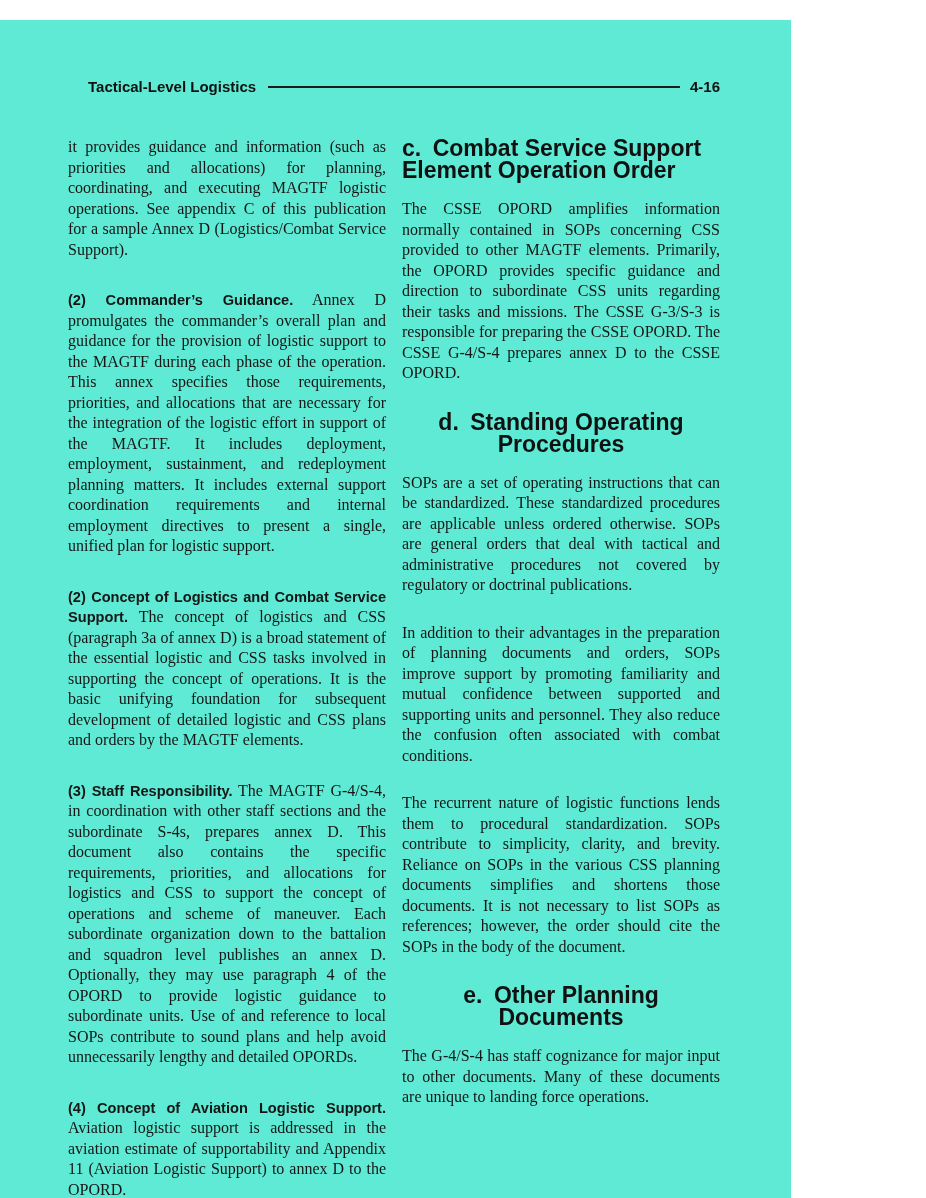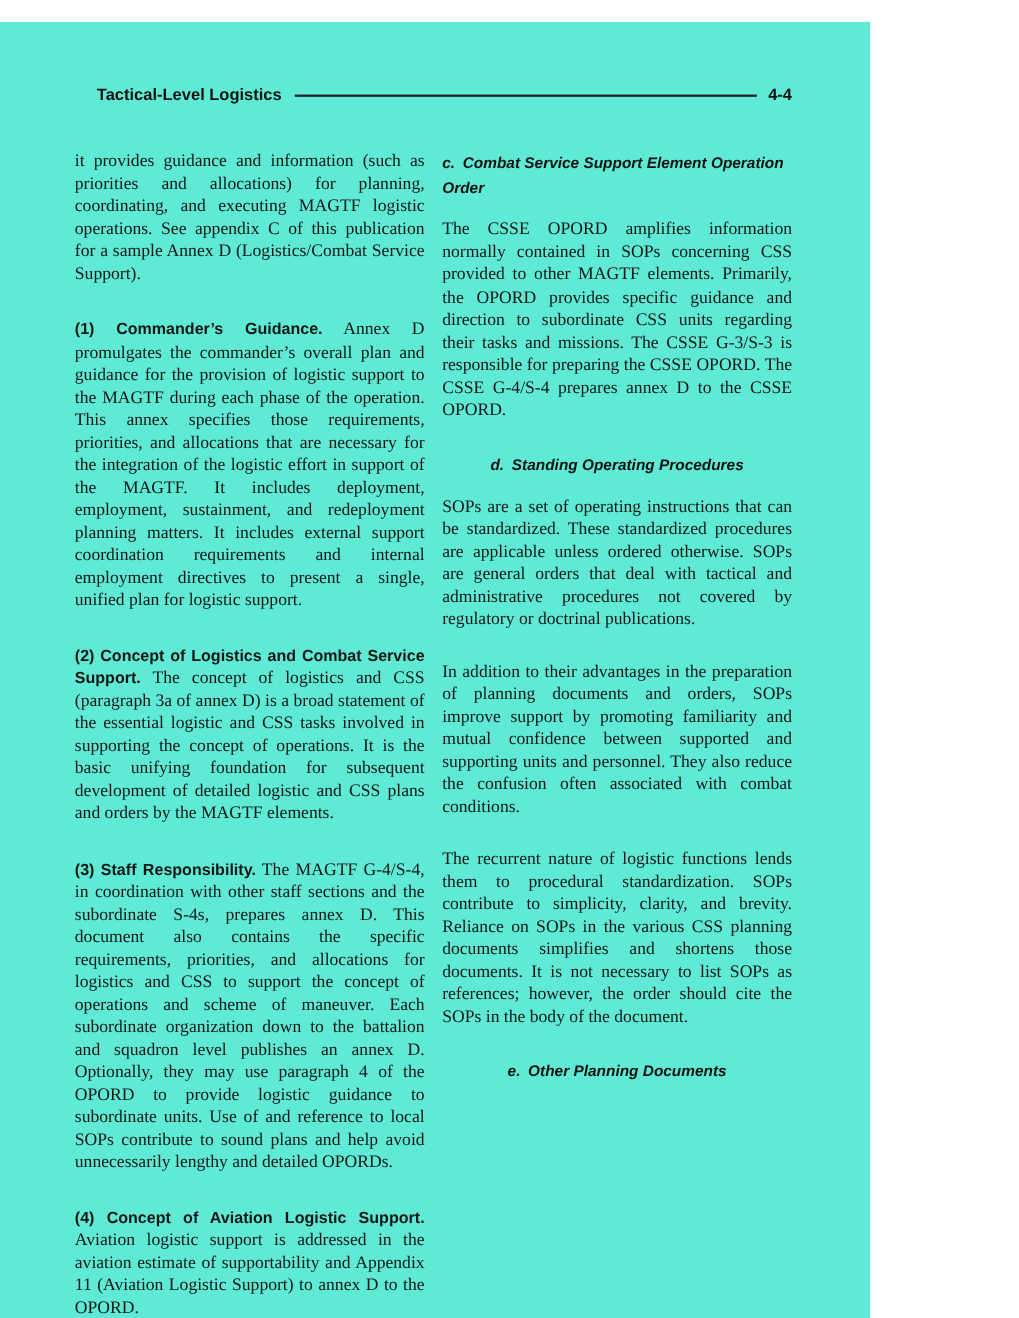--- a/index.html
+++ b/index.html
@@ -45,46 +45,45 @@
   }
   .col-right p.body { margin-bottom: 27px; }
   .run-in {
     font-family: "Liberation Sans", sans-serif;
     font-weight: bold;
     font-size: 14.6px;
   }
   h2.section-heading {
     font-family: "Liberation Sans", sans-serif;
     font-weight: bold;
-    font-size: 14px;
+    font-size: 23px;
     line-height: 22px;
     color: #111;
     margin: 0 0 18px 0;
-    font-style: italic;
   }
   h2.section-heading.subsequent { margin-top: 12px; text-align: center; }
 </style>
 </head>
 <body>
 
 <div class="page">
 
   <header class="page-header">
     <span>Tactical-Level Logistics</span>
     <span class="header-rule"></span>
-    <span>4-4</span>
+    <span>4-16</span>
   </header>
 
   <main class="content">
 
     <section class="column col-left">
       <p class="body">it provides guidance and information (such as priorities and allocations) for planning, coordinating, and executing MAGTF logistic operations. See appendix C of this publication for a sample Annex D (Logistics/Combat Service Support).</p>
 
       <p class="body">
-        <span class="run-in">(1) Commander’s Guidance.</span>
+        <span class="run-in">(2) Commander’s Guidance.</span>
         <span>Annex D promulgates the commander’s overall plan and guidance for the provision of logistic support to the MAGTF during each phase of the operation. This annex specifies those requirements, priorities, and allocations that are necessary for the integration of the logistic effort in support of the MAGTF. It includes deployment, employment, sustainment, and redeployment planning matters. It includes external support coordination requirements and internal employment directives to present a single, unified plan for logistic support.</span>
       </p>
 
       <p class="body">
         <span class="run-in">(2) Concept of Logistics and Combat Service Support.</span>
         <span>The concept of logistics and CSS (paragraph 3a of annex D) is a broad statement of the essential logistic and CSS tasks involved in supporting the concept of operations. It is the basic unifying foundation for subsequent development of detailed logistic and CSS plans and orders by the MAGTF elements.</span>
       </p>
 
       <p class="body">
         <span class="run-in">(3) Staff Responsibility.</span>
@@ -101,17 +100,18 @@
 
       <h2 class="section-heading">c. Combat Service Support Element Operation Order</h2>
       <p class="body">The CSSE OPORD amplifies information normally contained in SOPs concerning CSS provided to other MAGTF elements. Primarily, the OPORD provides specific guidance and direction to subordinate CSS units regarding their tasks and missions. The CSSE G-3/S-3 is responsible for preparing the CSSE OPORD. The CSSE G-4/S-4 prepares annex D to the CSSE OPORD.</p>
 
       <h2 class="section-heading subsequent">d. Standing Operating Procedures</h2>
       <p class="body">SOPs are a set of operating instructions that can be standardized. These standardized procedures are applicable unless ordered otherwise. SOPs are general orders that deal with tactical and administrative procedures not covered by regulatory or doctrinal publications.</p>
       <p class="body">In addition to their advantages in the preparation of planning documents and orders, SOPs improve support by promoting familiarity and mutual confidence between supported and supporting units and personnel. They also reduce the confusion often associated with combat conditions.</p>
       <p class="body">The recurrent nature of logistic functions lends them to procedural standardization. SOPs contribute to simplicity, clarity, and brevity. Reliance on SOPs in the various CSS planning documents simplifies and shortens those documents. It is not necessary to list SOPs as references; however, the order should cite the SOPs in the body of the document.</p>
 
       <h2 class="section-heading subsequent">e. Other Planning Documents</h2>
+      <p class="body">The G-4/S-4 has staff cognizance for major input to other documents. Many of these documents are unique to landing force operations.</p>
 
     </section>
 
   </main>
 </div>
 
 </body></html>

